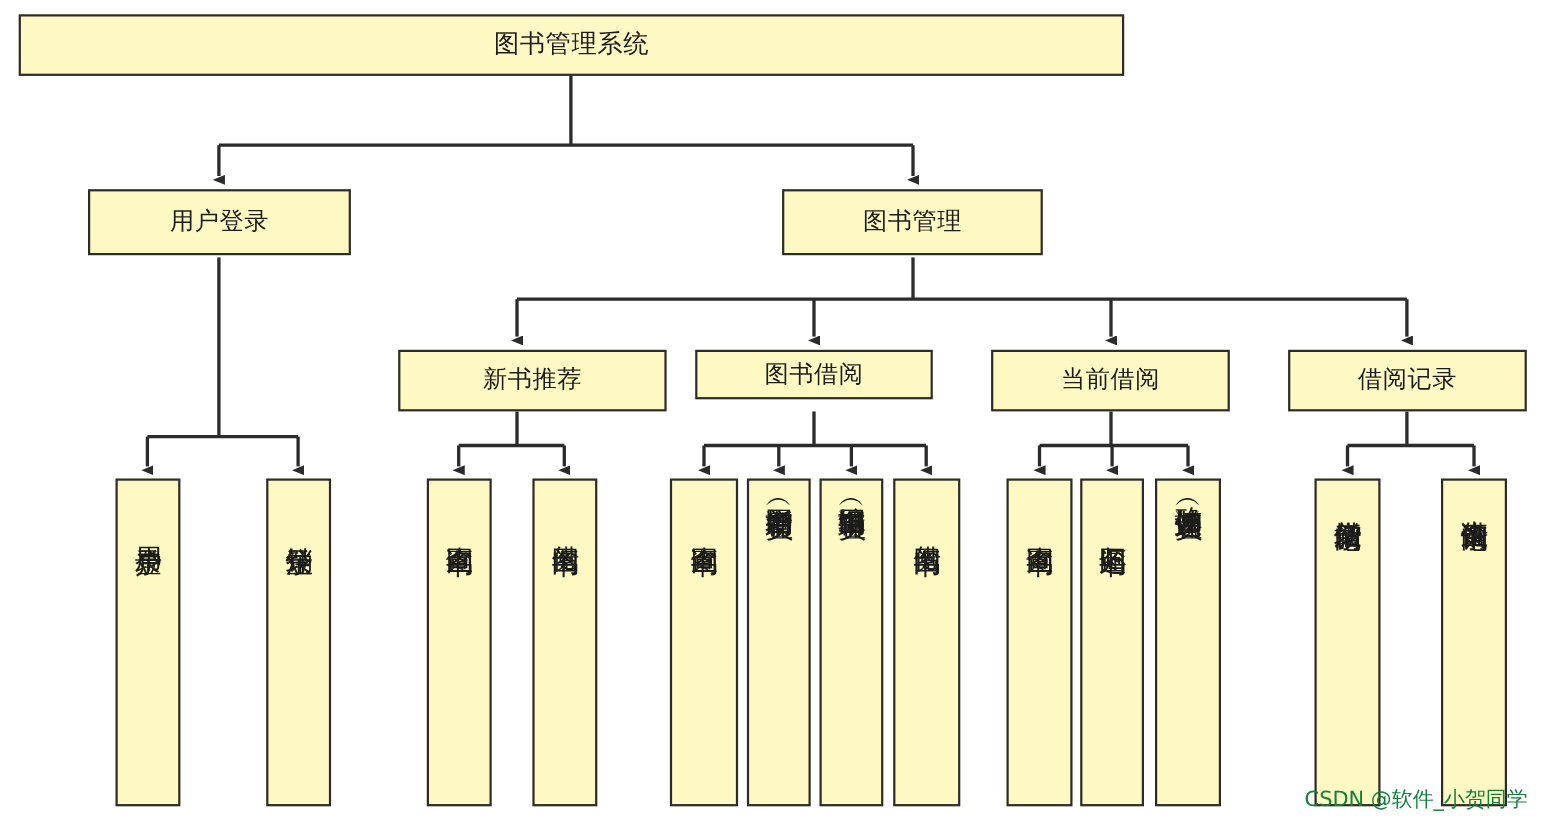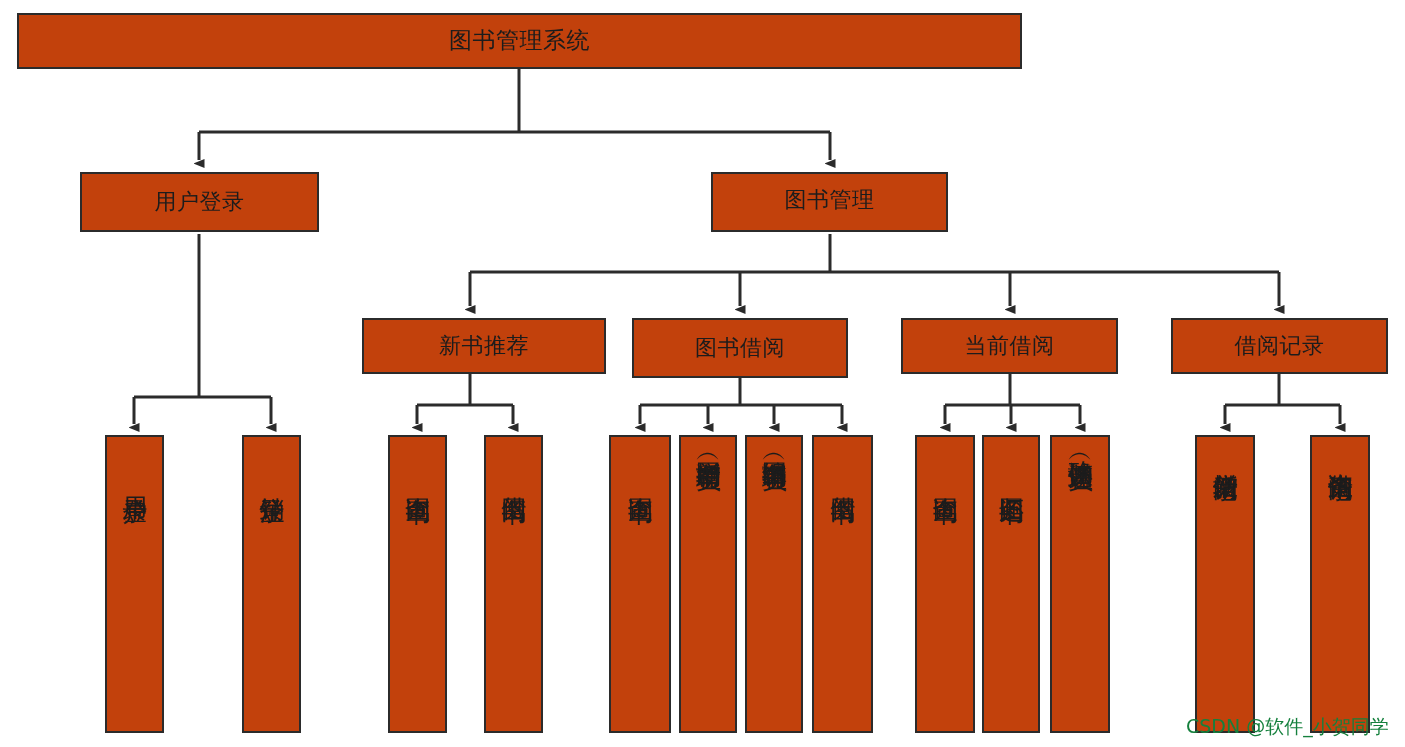--- a/index.html
+++ b/index.html
@@ -23,21 +23,21 @@
     position: absolute;
     left: 0;
     top: 0;
     width: 1405px;
     height: 747px;
   }
   .node {
     position: absolute;
     box-sizing: border-box;
     border: 2px solid #2b2b2b;
-    background: #c2410c;
+    background: #fef9c3;
     display: flex;
     align-items: center;
     justify-content: center;
     text-align: center;
     z-index: 2;
   }
   .node-label {
     display: block;
     line-height: 1.18;
     color: #1c1c1c;
@@ -135,28 +135,28 @@
     </g>
   </svg>
 
   <div class="node horizontal root" style="left:17px; top:13px; width:1005px; height:56px;">
     <span class="node-label">图书管理系统</span>
   </div>
 
   <div class="node horizontal" style="left:80px; top:172px; width:239px; height:60px;">
     <span class="node-label">用户登录</span>
   </div>
-  <div class="node horizontal" style="left:711px; top:172px; width:237px; height:60px;font-family:Liberation Mono, monospace;">
+  <div class="node horizontal" style="left:711px; top:172px; width:237px; height:60px;">
     <span class="node-label">图书管理</span>
   </div>
 
   <div class="node horizontal" style="left:362px; top:318px; width:244px; height:56px;">
     <span class="node-label">新书推荐</span>
   </div>
-  <div class="node horizontal" style="left:632px; top:318px; width:216px; height:60px;">
+  <div class="node horizontal" style="left:632px; top:318px; width:216px; height:45px;">
     <span class="node-label">图书借阅</span>
   </div>
   <div class="node horizontal" style="left:901px; top:318px; width:217px; height:56px;">
     <span class="node-label">当前借阅</span>
   </div>
   <div class="node horizontal" style="left:1171px; top:318px; width:217px; height:56px;">
     <span class="node-label">借阅记录</span>
   </div>
 
   <div class="node vertical mid" style="left:105px; top:435px; width:59px; height:298px;">

